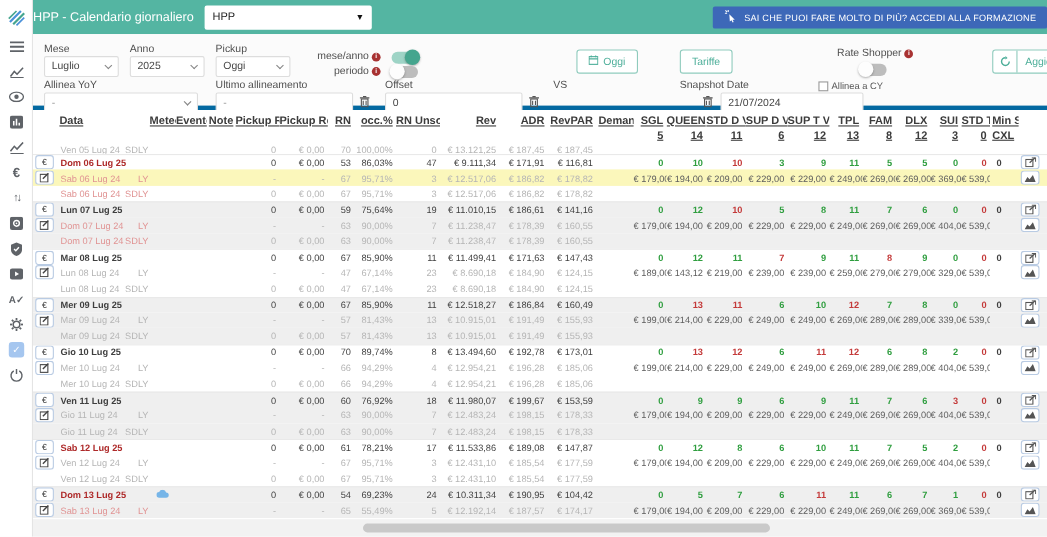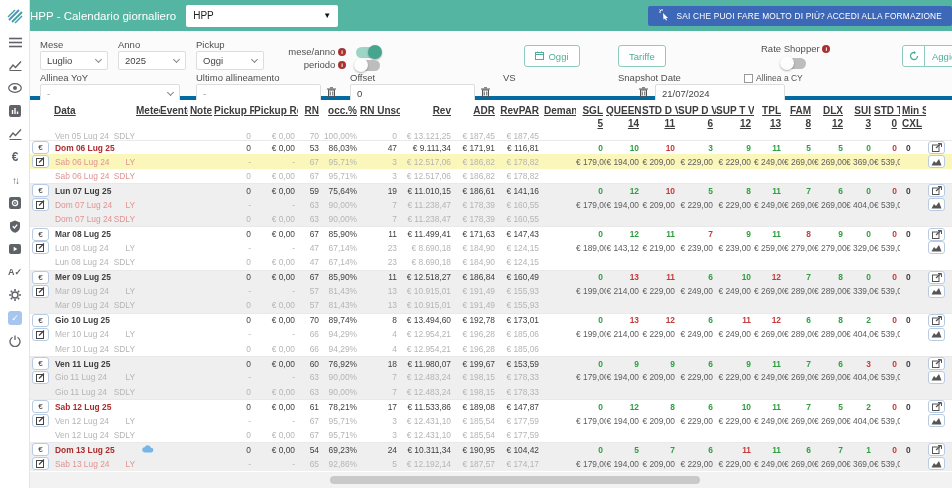--- a/index.html
+++ b/index.html
@@ -1216,21 +1216,21 @@
               </svg>
             </span>
           </div>
           <div class="cell l datec"><span>Sab 13 Lug 24</span><span class="tag">LY</span></div>
           <div class="cell c"><span class="sun faded"></span></div>
           <div class="cell c"></div>
           <div class="cell c"></div>
           <div class="cell r val">-</div>
           <div class="cell r val">-</div>
           <div class="cell r val">65</div>
-          <div class="cell r val">92,86%</div>
+          <div class="cell r val">55,49%</div>
           <div class="cell r val">5</div>
           <div class="cell r val">€ 12.192,14</div>
           <div class="cell r val">€ 187,57</div>
           <div class="cell r val">€ 174,17</div>
           <div class="cell r"></div>
           <div class="cell r price">€ 179,00</div>
           <div class="cell r price">€ 194,00</div>
           <div class="cell r price">€ 209,00</div>
           <div class="cell r price">€ 229,00</div>
           <div class="cell r price">€ 229,00</div>

